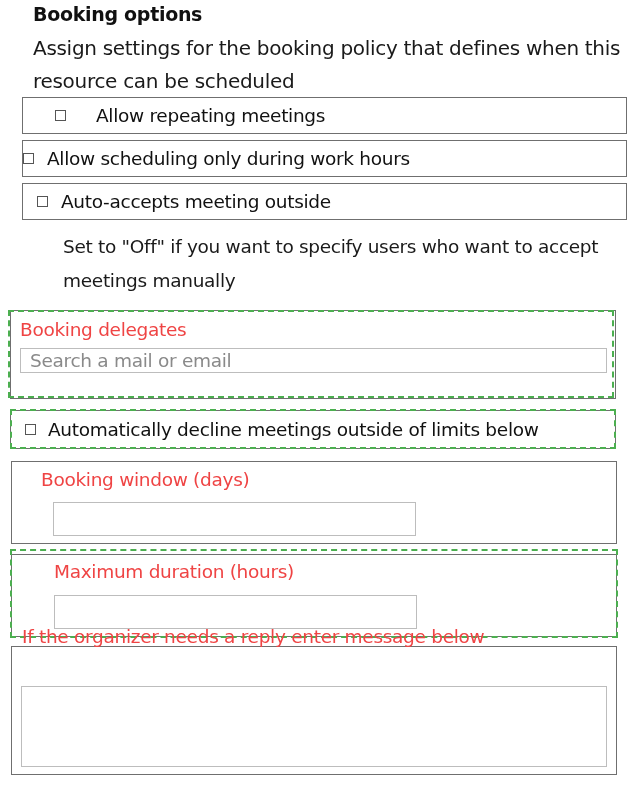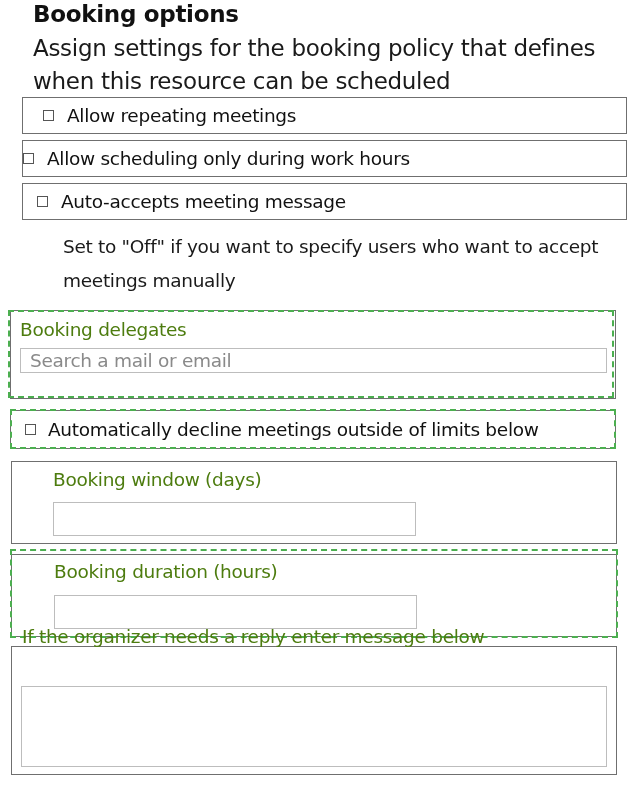--- a/index.html
+++ b/index.html
@@ -12,30 +12,30 @@
     height: 790px;
     position: relative;
     overflow: hidden;
     font-family: "DejaVu Sans", "Liberation Sans", sans-serif;
     color: #111111;
   }
   .abs { position: absolute; box-sizing: border-box; }
 
   .title {
     left: 33px; top: 0px;
-    font-size: 23px;
+    font-size: 19px;
     font-weight: bold;
     letter-spacing: -0.3px;
     line-height: 28px;
     white-space: nowrap;
   }
   .desc {
     left: 33px; top: 32px;
     width: 590px;
-    font-size: 23px;
+    font-size: 20px;
     line-height: 33px;
     letter-spacing: -0.3px;
     color: #1a1a1a;
   }
 
   .box {
     border: 1.5px solid #6f6f6f;
     background: transparent;
   }
   .dashed {
@@ -66,21 +66,21 @@
     left: 63px; top: 230px;
     width: 560px;
     font-size: 18.5px;
     line-height: 34px;
     letter-spacing: -0.3px;
     color: #1a1a1a;
   }
   .field-label {
     font-size: 18.5px;
     letter-spacing: -0.3px;
-    color: #4d7c0f;
+    color: #ef4444;
     white-space: nowrap;
     line-height: 24px;
   }
   .input {
     border: 1px solid #bdbdbd;
     background: transparent;
     font-family: "DejaVu Sans", "Liberation Sans", sans-serif;
     font-size: 18.5px;
     letter-spacing: -0.3px;
     color: #111111;
@@ -89,52 +89,52 @@
   }
   .input::placeholder { color: #8a8a8a; }
   textarea.input { resize: none; padding: 6px 9px; }
 </style>
 </head>
 <body>
 
 <div class="abs title">Booking options</div>
 <div class="abs desc">Assign settings for the booking policy that defines when this resource can be scheduled</div>
 
-<div class="abs box cb-row" style="left:22px; top:97px; width:605px; height:37px; padding-left:20px;">
+<div class="abs box cb-row" style="left:22px; top:97px; width:605px; height:37px; padding-left:32px;gap:17px;">
   <span class="cb"></span>
   <span class="cb-label">Allow repeating meetings</span>
 </div>
 
 <div class="abs box cb-row" style="left:22px; top:140px; width:605px; height:37px; ">
   <span class="cb"></span>
   <span class="cb-label">Allow scheduling only during work hours</span>
 </div>
 
 <div class="abs box cb-row" style="left:22px; top:183px; width:605px; height:37px; padding-left:14px;">
   <span class="cb"></span>
-  <span class="cb-label">Auto-accepts meeting message</span>
+  <span class="cb-label">Auto-accepts meeting outside</span>
 </div>
 
 <div class="abs helper">Set to "Off" if you want to specify users who want to accept meetings manually</div>
 
 <div class="abs box" style="left:10px; top:310px; width:606px; height:89px;"></div>
 <div class="abs field-label" style="left:20px; top:318px;">Booking delegates</div>
 <input class="abs input" type="text" style="left: 20px; top: 348px; width: 587px; height: 25px;" placeholder="Search a mail or email">
 <div class="abs dashed" style="left:8px; top:310px; width:606px; height:88px;"></div>
 
 <div class="abs box cb-row" style="left:10px; top:410px; width:606px; height:39px; padding-left:14px;">
   <span class="cb"></span>
   <span class="cb-label" style="margin-left:12px;">Automatically decline meetings outside of limits below</span>
 </div>
 <div class="abs dashed" style="left:10px; top:409px; width:606px; height:40px;"></div>
 
 <div class="abs box" style="left:11px; top:461px; width:606px; height:83px;"></div>
-<div class="abs field-label" style="left:53px; top:468px;">Booking window (days)</div>
+<div class="abs field-label" style="left:41px; top:468px;">Booking window (days)</div>
 <input class="abs input" type="text" style="left: 53px; top: 502px; width: 363px; height: 34px;" value="">
 
 <div class="abs box" style="left:11px; top:554px; width:606px; height:83px;"></div>
-<div class="abs field-label" style="left:54px; top:560px;">Booking duration (hours)</div>
+<div class="abs field-label" style="left:54px; top:560px;">Maximum duration (hours)</div>
 <input class="abs input" type="text" style="left: 54px; top: 595px; width: 363px; height: 34px;" value="">
 <div class="abs dashed" style="left:10px; top:549px; width:608px; height:89px;"></div>
 
 <div class="abs box" style="left:11px; top:646px; width:606px; height:129px;"></div>
 <div class="abs field-label" style="left:22px; top:625px;">If the organizer needs a reply enter message below</div>
 <textarea class="abs input" style="left: 21px; top: 686px; width: 586px; height: 81px;"></textarea>
 
 </body></html>

